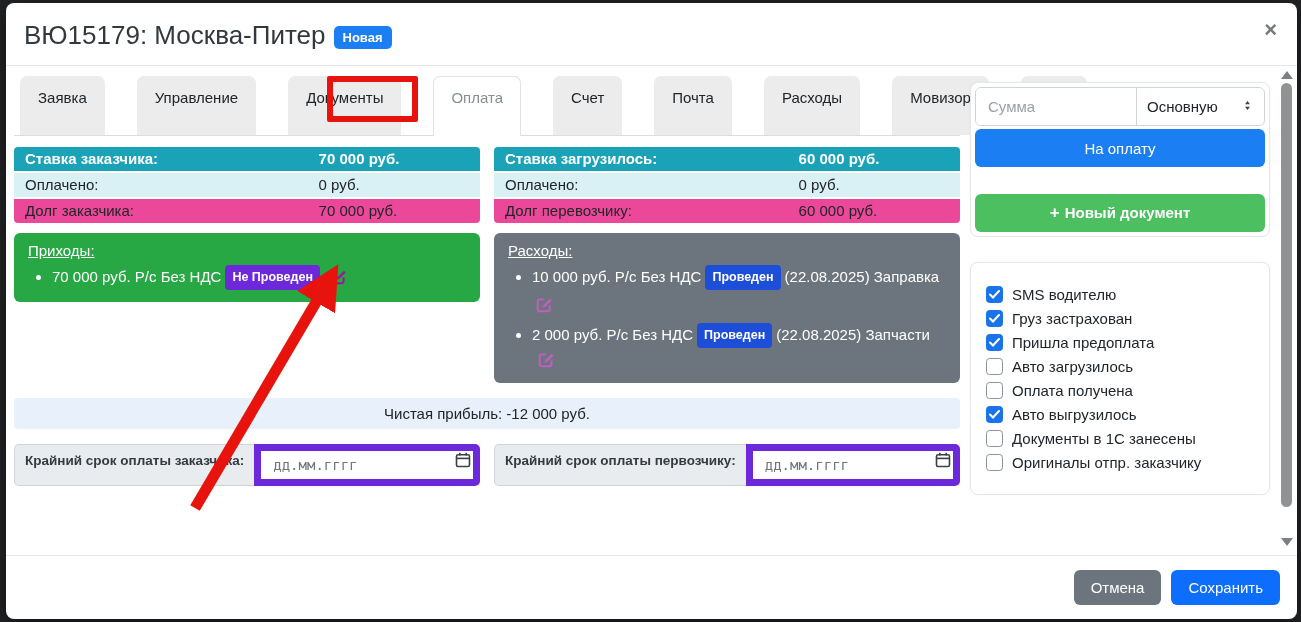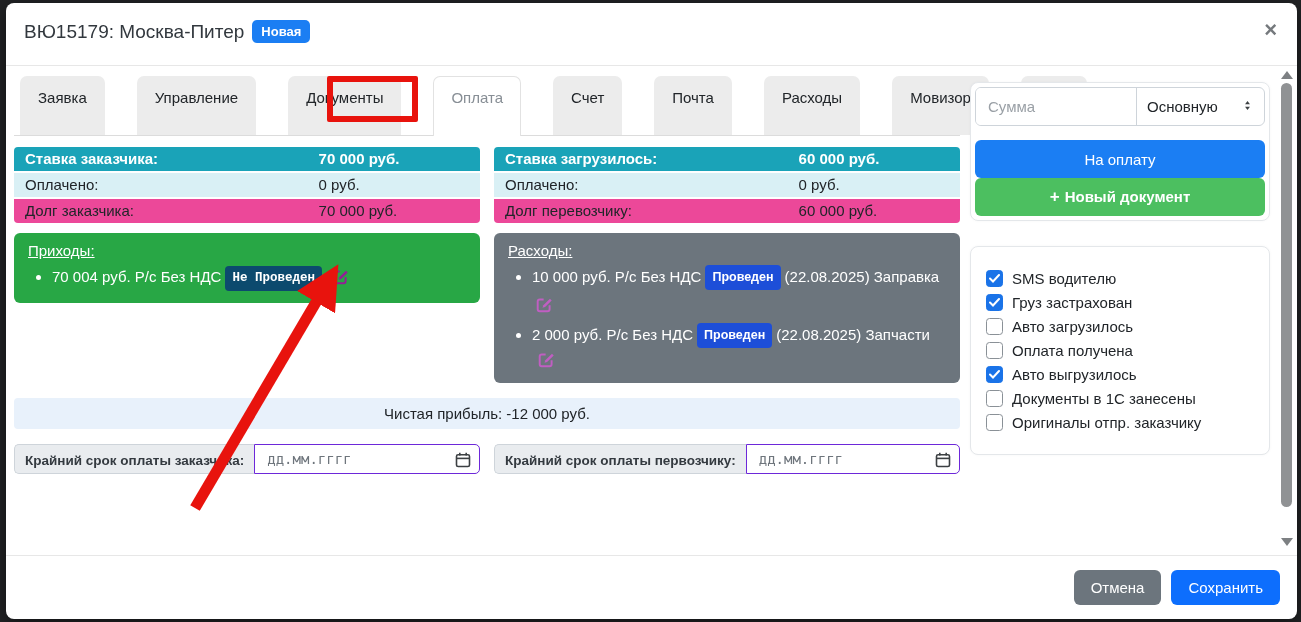--- a/index.html
+++ b/index.html
@@ -4,21 +4,21 @@
 <style>
   * { margin:0; padding:0; box-sizing:border-box; }
   html,body { width:1301px; height:622px; font-family:"Liberation Sans", sans-serif; }
   body { background:#222325; position:relative; overflow:hidden; }
 
   .modal { position:absolute; left:6px; top:3px; width:1291px; height:616px;
            background:#fff; border-radius:8px; overflow:hidden; box-shadow:0 4px 18px rgba(0,0,0,.5); }
 
   
   .mhead { position:relative; height:63px; padding:17px 18px; border-bottom:1px solid #e7e7e7; }
-  .mtitle { font-size:19px; color:#32383e; display:inline; }
+  .mtitle { font-size:26px; color:#32383e; display:inline; }
   .badge-new { display:inline-block; margin-left:8px; background:#1b7ef3; color:#fff;
                font-size:13px; font-weight:bold; padding:4px 9px; border-radius:5px; vertical-align:2px; }
   .close-x { position:absolute; right:20px; top:16px; font-size:22px; color:#75797d;
              background:none; border:none; cursor:pointer; line-height:1; font-weight:bold; }
 
   
   .mbody { position:absolute; top:64px; left:0; right:0; bottom:64px; }
   .main { position:absolute; left:8px; top:9px; width:946px; }
 
   
@@ -46,55 +46,55 @@
   .boxes-row { display:flex; gap:14px; margin-top:10px; align-items:flex-start; }
   .mbox { flex:1; border-radius:6px; color:#fff; font-size:15px; padding:9px 14px 12px; }
   .mbox.green { background:#28a745; }
   .mbox.gray  { background:#6c757d; }
   .mbox-title { text-decoration:underline; }
   .mbox ul { margin:6px 0 0 0; padding-left:24px; }
   .mbox li { margin-bottom:6px; line-height:1.55; }
   .mbox li:last-child { margin-bottom:0; }
   .badge { display:inline-block; font-size:12.5px; font-weight:bold; padding:3px 7px;
            border-radius:4px; color:#fff; margin:0 4px; vertical-align:1px; }
-  .badge.danger { background:#0c4a6e;font-family:Liberation Mono, monospace; }
+  .badge.danger { background:#6d28d9; }
   .badge.success { background:#1d4ed8; }
   .edit-ic { display:inline-block; width:17px; height:17px; vertical-align:-3px; margin-left:6px; cursor:pointer; }
   .icon-row { margin:3px 0 0 4px; }
 
   
   .profit { margin-top:15px; background:#e8f1fb; border-radius:4px; text-align:center;
             font-size:15px; color:#212529; padding:7px 0; }
 
   
   .deadline-row { display:flex; gap:14px; margin-top:15px; }
   .igroup { flex:1; display:flex; }
   .igroup .ilabel { background:#e9ecef; border:1px solid #ced4da; border-right:none;
                     border-radius:5px 0 0 5px; padding:8px 10px 0; font-size:13.5px; font-weight:bold;
                     color:#343a40; white-space:nowrap; }
   .date-wrap { flex:1; position:relative; }
-  .date-wrap input { width:100%; height:100%; border:1px solid #6d28d9; border-radius:0 5px 5px 0;
+  .date-wrap input { width:100%; height:100%; border:7px solid #6d28d9; border-radius:0 5px 5px 0;
                      padding:6px 32px 6px 12px; font-size:14px; color:#495057;
                      font-family:"DejaVu Sans Mono", monospace; }
   .date-wrap input::placeholder { color:#6e757c; }
   .cal-ic { position:absolute; right:9px; top:8px; width:16px; height:16px; cursor:pointer; }
 
   
   .sidebar { position:absolute; left:964px; top:15px; width:300px; }
   .card { background:#fff; border:1px solid #e4e7ea; border-radius:8px; padding:4px; box-shadow:0 0 3px rgba(0,0,0,.04); }
   .card + .card { margin-top:25px; }
   .amount-group { display:flex; border:1px solid #ced4da; border-radius:6px; height:39px; overflow:hidden; }
   .amount-group input { flex:1; min-width:0; border:none; outline:none; padding:0 12px; font-size:15px; color:#212529; }
   .amount-group input::placeholder { color:#9aa0a6; }
   .acct-select { width:128px; border-left:1px solid #ced4da; display:flex; align-items:center;
                  justify-content:space-between; padding:0 10px; font-size:15px; color:#212529; cursor:pointer; }
   .btn { display:block; width:100%; border:none; border-radius:6px; color:#fff; font-size:15px;
          font-family:inherit; cursor:pointer; }
-  .btn-pay { background:#1b7ef3; height:38px; margin-top:14px; }
-  .btn-newdoc { background:#4cbf60; height:38px; margin-top:0; font-weight:bold; }
+  .btn-pay { background:#1b7ef3; height:38px; margin-top:3px; }
+  .btn-newdoc { background:#4cbf60; height:38px; margin-top:27px; font-weight:bold; }
   .plus { font-weight:bold; font-size:17px; margin-right:5px; }
 
   .checklist { padding:23px 15px; }
   .check-row { display:flex; align-items:center; gap:9px; margin-bottom:7px; cursor:pointer; }
   .check-row:last-child { margin-bottom:0; }
   .cb { width:17px; height:17px; border-radius:3.5px; display:inline-flex; align-items:center;
         justify-content:center; flex:none; background:#fff; border:1.5px solid #8a9197; }
   .cb.checked { background:#1a73e8; border-color:#1a73e8; }
   .cb:not(.checked) svg { display:none; }
   .check-label { font-size:15px; color:#212529; }
@@ -178,21 +178,21 @@
           </tr>
         </tbody>
           </table>
       </div>
 
       <div class="boxes-row">
         <div class="mbox green">
           <span class="mbox-title">Приходы:</span>
           <ul>
             <li>
-              <span>70 004 руб. Р/с Без НДС</span><span class="badge danger">Не Проведен</span><span class="edit-ic">
+              <span>70 000 руб. Р/с Без НДС</span><span class="badge danger">Не Проведен</span><span class="edit-ic">
                 <svg viewBox="0 0 20 20" width="17" height="17">
                   <path d="M16 11v4.6A2.4 2.4 0 0 1 13.6 18H4.4A2.4 2.4 0 0 1 2 15.6V6.4A2.4 2.4 0 0 1 4.4 4H9" fill="none" stroke="#951d97" stroke-width="2.3"></path>
                   <path d="M8.6 10.9 16.4 3.1l2.1 2.1-7.8 7.8-3 .9z" fill="#951d97"></path>
                 </svg></span>
             </li>
           </ul>
         </div>
         <div class="mbox gray">
           <span class="mbox-title">Расходы:</span>
           <ul>
@@ -279,20 +279,28 @@
         </label>
         <label class="check-row">
           <span class="cb checked">
               <svg width="11" height="9" viewBox="0 0 11 9">
                 <path d="M1 4.5 4 7.5 10 1" stroke="#fff" stroke-width="2" fill="none" stroke-linecap="round"></path>
               </svg>
             </span>
           <span class="check-label">Груз застрахован</span>
         </label>
         <label class="check-row">
+          <span class="cb checked">
+              <svg width="11" height="9" viewBox="0 0 11 9">
+                <path d="M1 4.5 4 7.5 10 1" stroke="#fff" stroke-width="2" fill="none" stroke-linecap="round"></path>
+              </svg>
+            </span>
+          <span class="check-label">Пришла предоплата</span>
+        </label>
+        <label class="check-row">
           <span class="cb"></span>
           <span class="check-label">Авто загрузилось</span>
         </label>
         <label class="check-row">
           <span class="cb"></span>
           <span class="check-label">Оплата получена</span>
         </label>
         <label class="check-row">
           <span class="cb checked">
               <svg width="11" height="9" viewBox="0 0 11 9">

